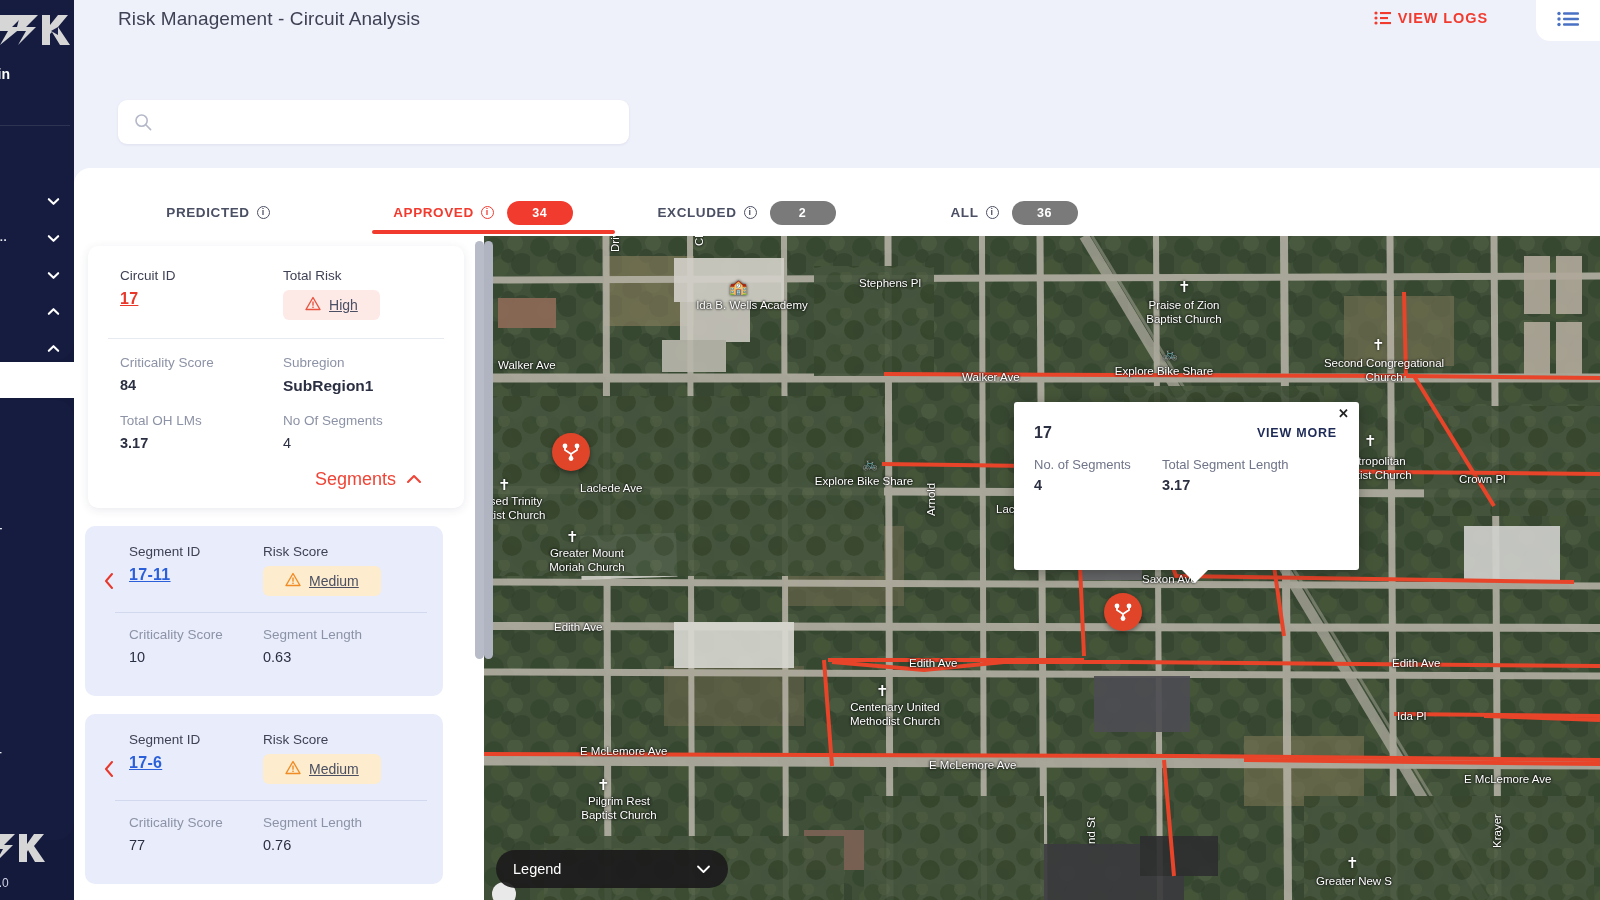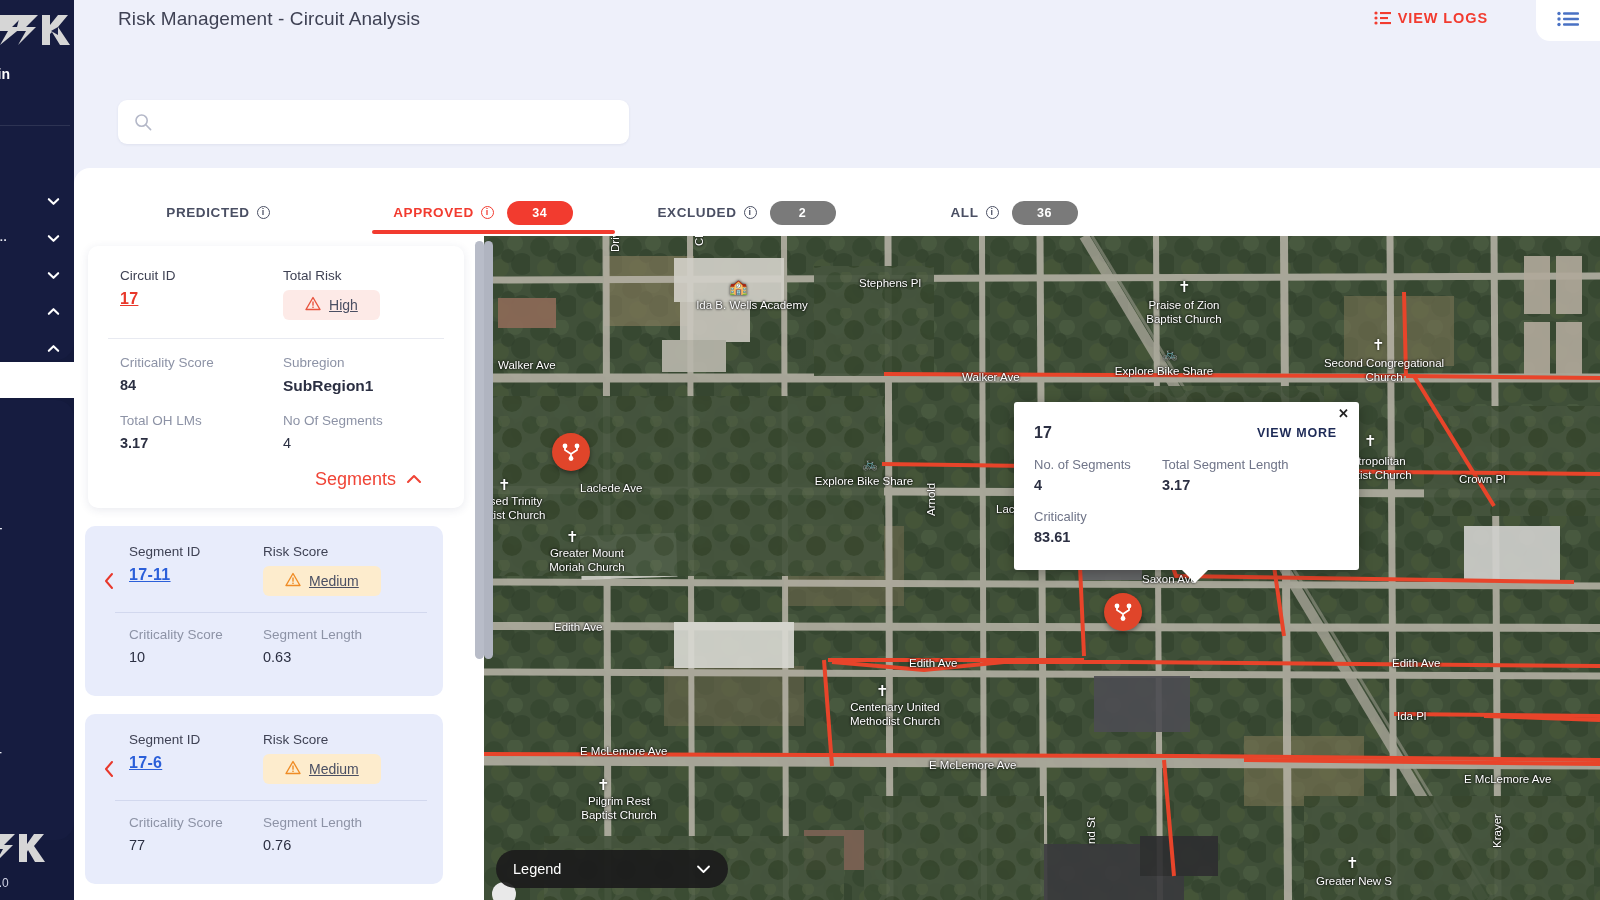--- a/index.html
+++ b/index.html
@@ -743,24 +743,20 @@
         <div class="popup-grid">
           <div class="pg-a">
             <div class="pg-label">No. of Segments</div>
             <div class="pg-val">4</div>
           </div>
           <div>
             <div class="pg-label">Total Segment Length</div>
             <div class="pg-val">3.17</div>
           </div>
         </div>
-        <div style="margin-top:16px;">
-          <div class="pg-label">Criticality</div>
-          <div class="pg-val">83.61</div>
-        </div>
       </div>
 
       <div class="legend-ctl">
         <span>Legend</span>
         <span>
           <svg width="15" height="10" viewBox="0 0 15 10">
               <path d="M2 2.5 L7.5 8 L13 2.5" stroke="#fff" stroke-width="1.8" fill="none" stroke-linecap="round" stroke-linejoin="round"></path>
             </svg>
         </span>
       </div>

